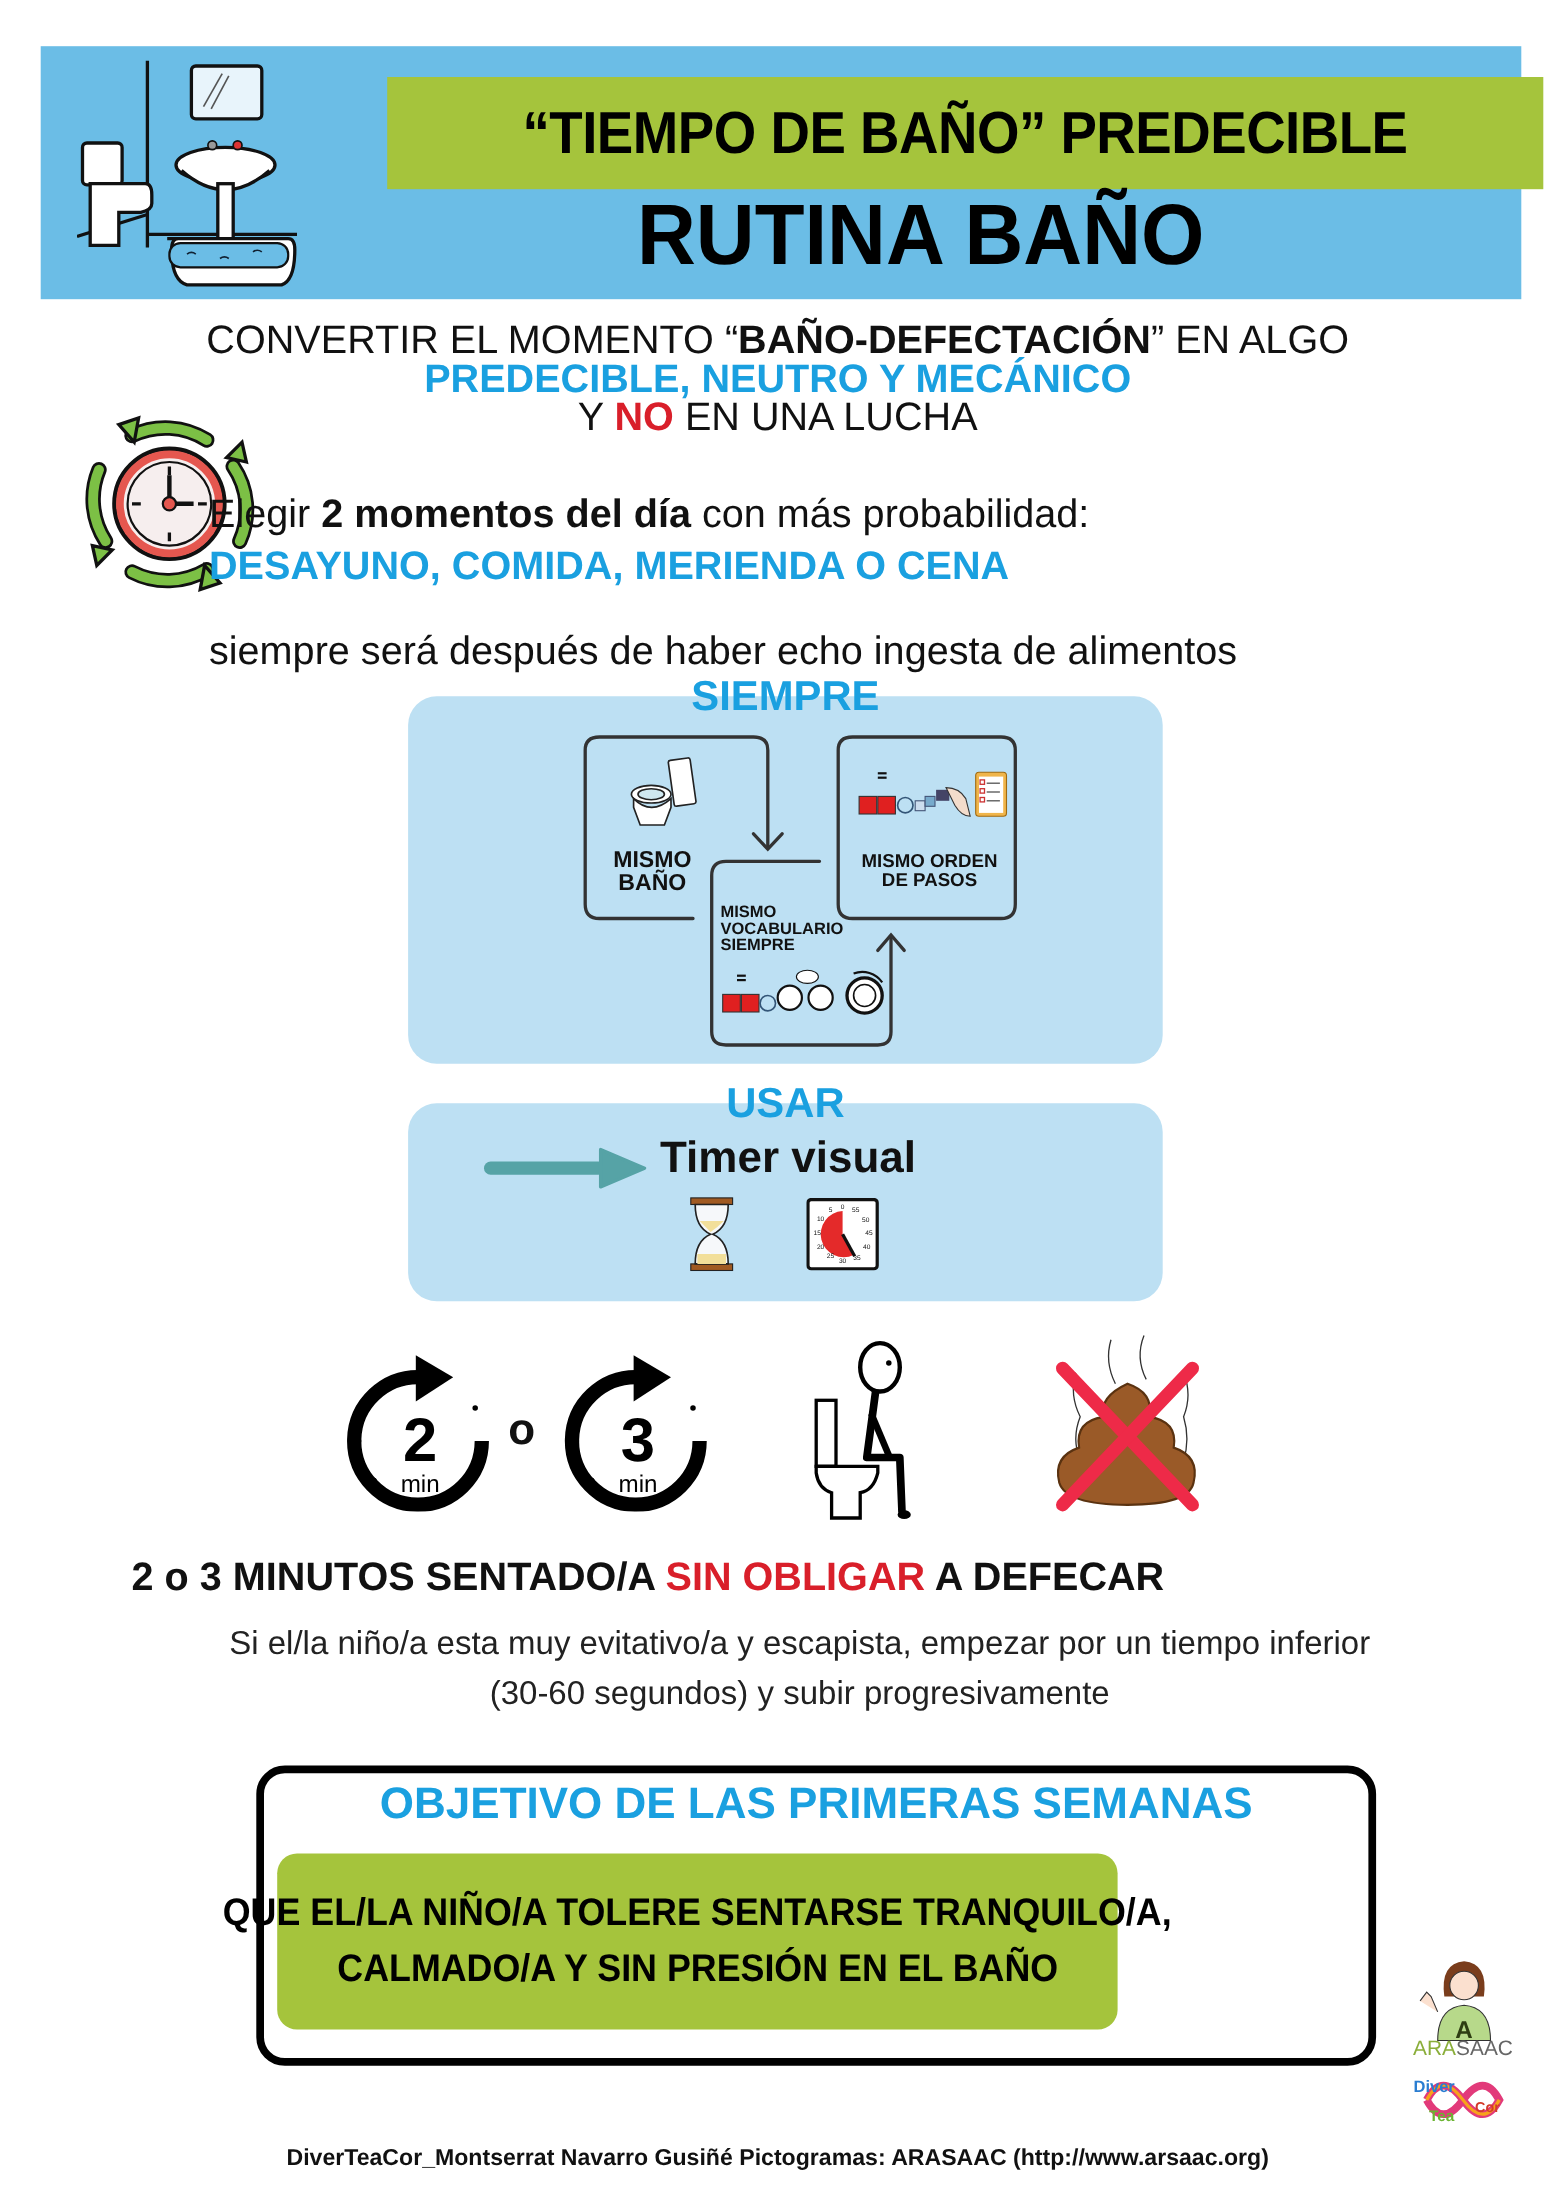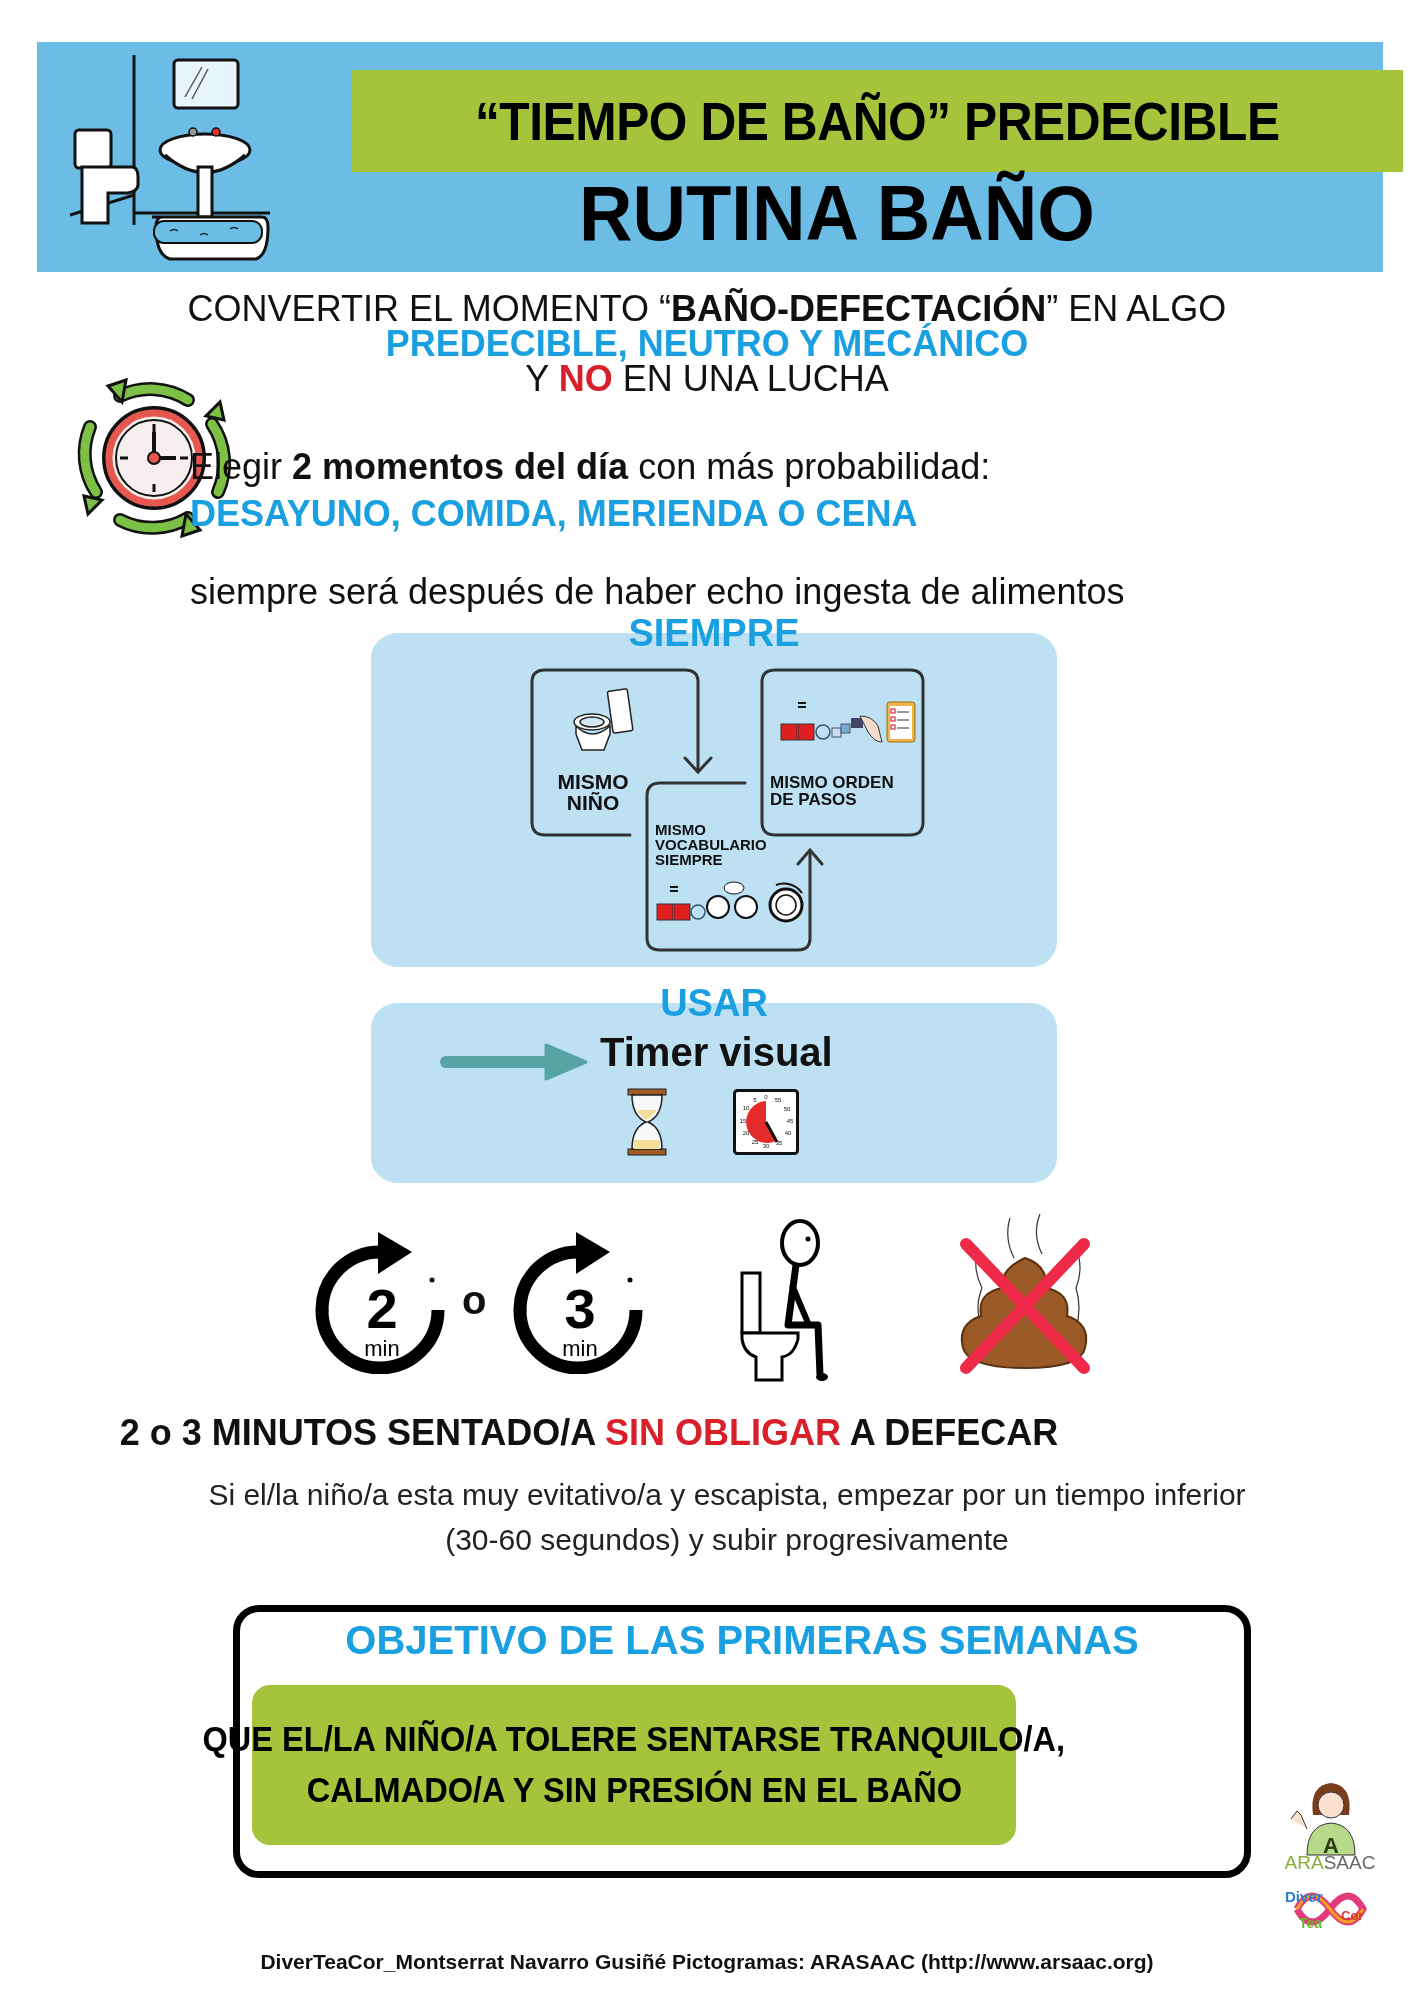--- a/index.html
+++ b/index.html
@@ -37,21 +37,21 @@
   .panel { background: #bde0f3; border-radius: 26px; }
   .panel-siempre { left: 371px; top: 633px; width: 686px; height: 334px; }
   .panel-usar { left: 371px; top: 1003px; width: 686px; height: 180px; }
   .panel-heading { left: 371px; width: 686px; text-align: center; font-size: 38px; font-weight: bold; color: #1aa0e0; }
   .heading-siempre { top: 612px; }
   .heading-usar { top: 982px; }
 
   .flow-svg { left: 520px; top: 660px; width: 420px; height: 300px; }
   .flow-label { font-weight: bold; color: #111; line-height: 1.0; }
   .flow-label-bano { left: 548px; top: 771px; width: 90px; text-align: center; font-size: 21px; }
-  .flow-label-orden { left: 770px; top: 774px; width: 150px; text-align: left; font-size: 17px; }
+  .flow-label-orden { left: 770px; top: 774px; width: 150px; text-align: center; font-size: 17px; }
   .flow-label-vocab { left: 655px; top: 822px; font-size: 15px; }
 
   .arrow-right-icon { left: 438px; top: 1043px; width: 150px; height: 38px; }
   .timer-label { left: 600px; top: 1030px; font-size: 40px; font-weight: bold; color: #111; white-space: nowrap; }
   .hourglass-icon { left: 626px; top: 1088px; width: 42px; height: 68px; }
   .visual-timer-icon { left: 733px; top: 1089px; width: 66px; height: 66px; }
 
   
   .timer2-icon { left: 312px; top: 1222px; width: 138px; height: 152px; }
   .or-label { left: 462px; top: 1278px; font-size: 40px; font-weight: bold; }
@@ -198,21 +198,21 @@
     <circle cx="198" cy="247" r="11" fill="#fff" stroke="#111" stroke-width="2"></circle>
     <circle cx="226" cy="247" r="11" fill="#fff" stroke="#111" stroke-width="2"></circle>
     <ellipse cx="214" cy="228" rx="10" ry="6" fill="#fff" stroke="#111"></ellipse>
     <circle cx="266" cy="245" r="16" fill="#fff" stroke="#111" stroke-width="3"></circle>
     <circle cx="266" cy="245" r="10" fill="none" stroke="#111" stroke-width="1.5"></circle>
     <path d="M256 225 a22 22 0 0 1 26 8" fill="none" stroke="#111" stroke-width="2"></path>
   </g>
 </svg>
 <div class="abs flow-label flow-label-bano">
   <div>MISMO</div>
-    <div>NIÑO</div>
+    <div>BAÑO</div>
 </div>
 <div class="abs flow-label flow-label-orden">
   <div>MISMO ORDEN</div>
     <div>DE PASOS</div>
 </div>
 <div class="abs flow-label flow-label-vocab">
   <div>MISMO</div>
     <div>VOCABULARIO</div>
     <div>SIEMPRE</div>
 </div>

